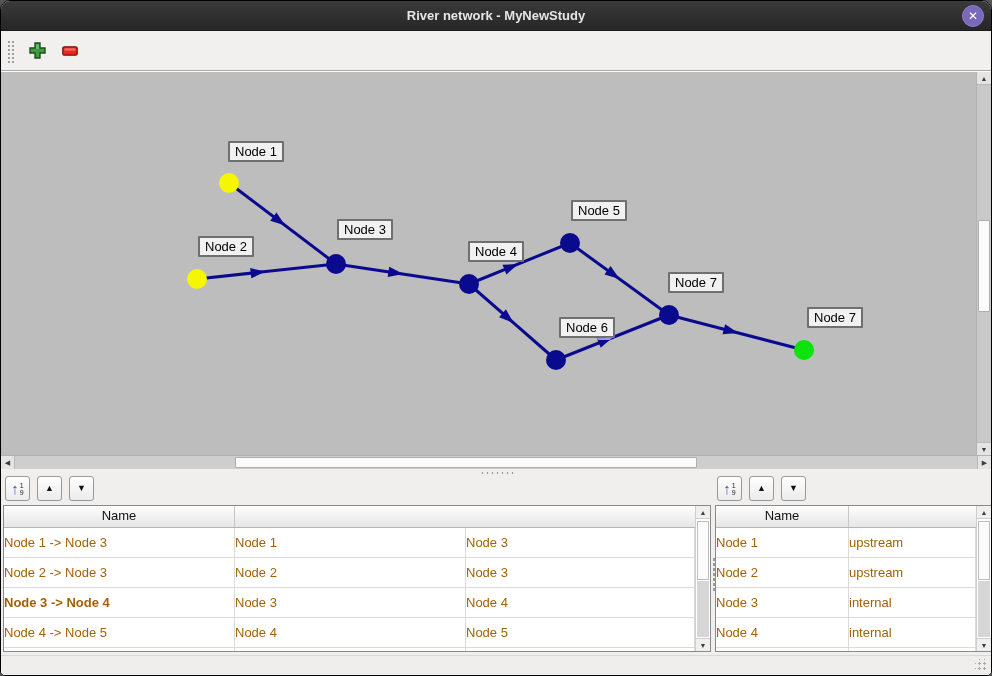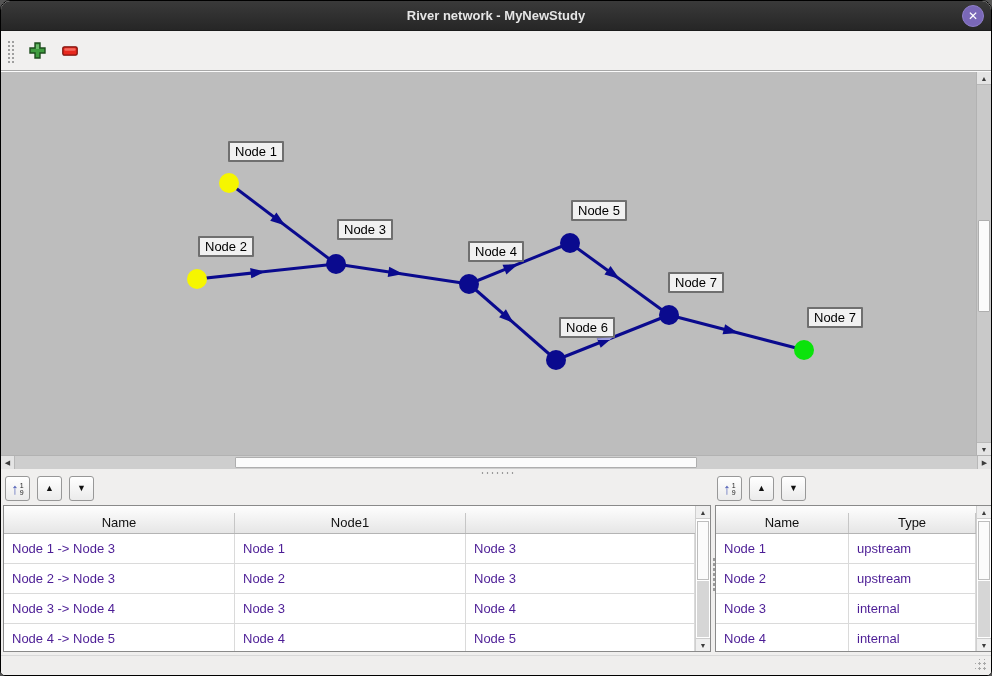--- a/index.html
+++ b/index.html
@@ -59,24 +59,24 @@
     padding:0;cursor:pointer;}
   .tri{font-size:9px;color:#111;line-height:1;}
   .sort-icon{display:flex;align-items:center;line-height:1;}
   .sort-arrow{color:#4a5ab4;font-size:15px;font-weight:bold;}
   .sort-nums{display:flex;flex-direction:column;font-size:7px;color:#222;margin-left:1px;}
   
   .tables-row{height:150px;flex:0 0 150px;position:relative;background:#f0efee;}
   .table-box{position:absolute;top:0;height:147px;background:#fff;border:1px solid #8a8a8a;overflow:hidden;}
   .table-left{left:2px;width:708px;}
   .table-right{left:714px;width:277px;}
-  .thead{display:flex;height:28px;background:linear-gradient(#fefefe,#e6e6e6);border-bottom:1px solid #b4b4b4;align-items:flex-end;}
+  .thead{display:flex;height:22px;background:linear-gradient(#fefefe,#e6e6e6);border-bottom:1px solid #b4b4b4;}
   .th{font-size:13px;line-height:20px;text-align:center;color:#111;border-right:1px solid #c6c6c6;overflow:hidden;cursor:pointer;}
   .trow{display:flex;height:30px;border-bottom:1px solid #dadada;background:#fff;cursor:pointer;}
-  .td{font-size:13px;line-height:29px;padding-left:8px;color:#4c1d95;border-right:1px solid #dadada;overflow:hidden;white-space:nowrap;}
+  .td{font-size:13px;line-height:29px;padding-left:0;color:#a16207;border-right:1px solid #dadada;overflow:hidden;white-space:nowrap;}
   .tscroll{position:absolute;top:0;right:0;bottom:0;width:15px;background:#fff;border-left:1px solid #cfcfcf;}
   .tscroll .sb-btn{left:0;right:0;height:13px;background:#efefef;}
   .tscroll .sb-up{top:0;border-bottom:1px solid #cdcdcd;}
   .tscroll .sb-down{bottom:0;border-top:1px solid #cdcdcd;}
   .t-thumb{position:absolute;left:1px;right:1px;top:15px;height:59px;background:#fbfbfb;border:1px solid #bdbdbd;cursor:grab;}
   .t-track-low{position:absolute;left:1px;right:1px;top:75px;bottom:14px;background:#d6d6d6;}
   .v-split{position:absolute;left:710px;top:0;bottom:3px;width:4px;cursor:col-resize;}
   .v-split .dots{position:absolute;left:1px;top:52px;width:3px;height:36px;
     background-image:radial-gradient(#9a9a9a 1px,transparent 1.2px);background-size:4px 5px;}
   
@@ -209,35 +209,34 @@
       <button class="sq-btn">
         <span class="tri">▼</span>
       </button>
     </div>
   </div>
 
   <div class="tables-row">
     <div class="table-box table-left">
       <div class="thead" id="links-head">
           <div class="th" style="width: 231px;">Name</div>
-          <div class="th" style="width: 231px;">Node1</div>
         </div>
       <div id="links-body">
           <div class="trow">
             <div class="td" style="width: 231px;">Node 1 -&gt; Node 3</div>
             <div class="td" style="width: 231px;">Node 1</div>
             <div class="td" style="width: 229px;">Node 3</div>
           </div>
           <div class="trow">
             <div class="td" style="width: 231px;">Node 2 -&gt; Node 3</div>
             <div class="td" style="width: 231px;">Node 2</div>
             <div class="td" style="width: 229px;">Node 3</div>
           </div>
           <div class="trow">
-            <div class="td" style="width: 231px;">Node 3 -&gt; Node 4</div>
+            <div class="td" style="width: 231px; font-weight: bold;">Node 3 -&gt; Node 4</div>
             <div class="td" style="width: 231px;">Node 3</div>
             <div class="td" style="width: 229px;">Node 4</div>
           </div>
           <div class="trow">
             <div class="td" style="width: 231px;">Node 4 -&gt; Node 5</div>
             <div class="td" style="width: 231px;">Node 4</div>
             <div class="td" style="width: 229px;">Node 5</div>
           </div>
           <div class="trow">
             <div class="td" style="width: 231px;"></div>

